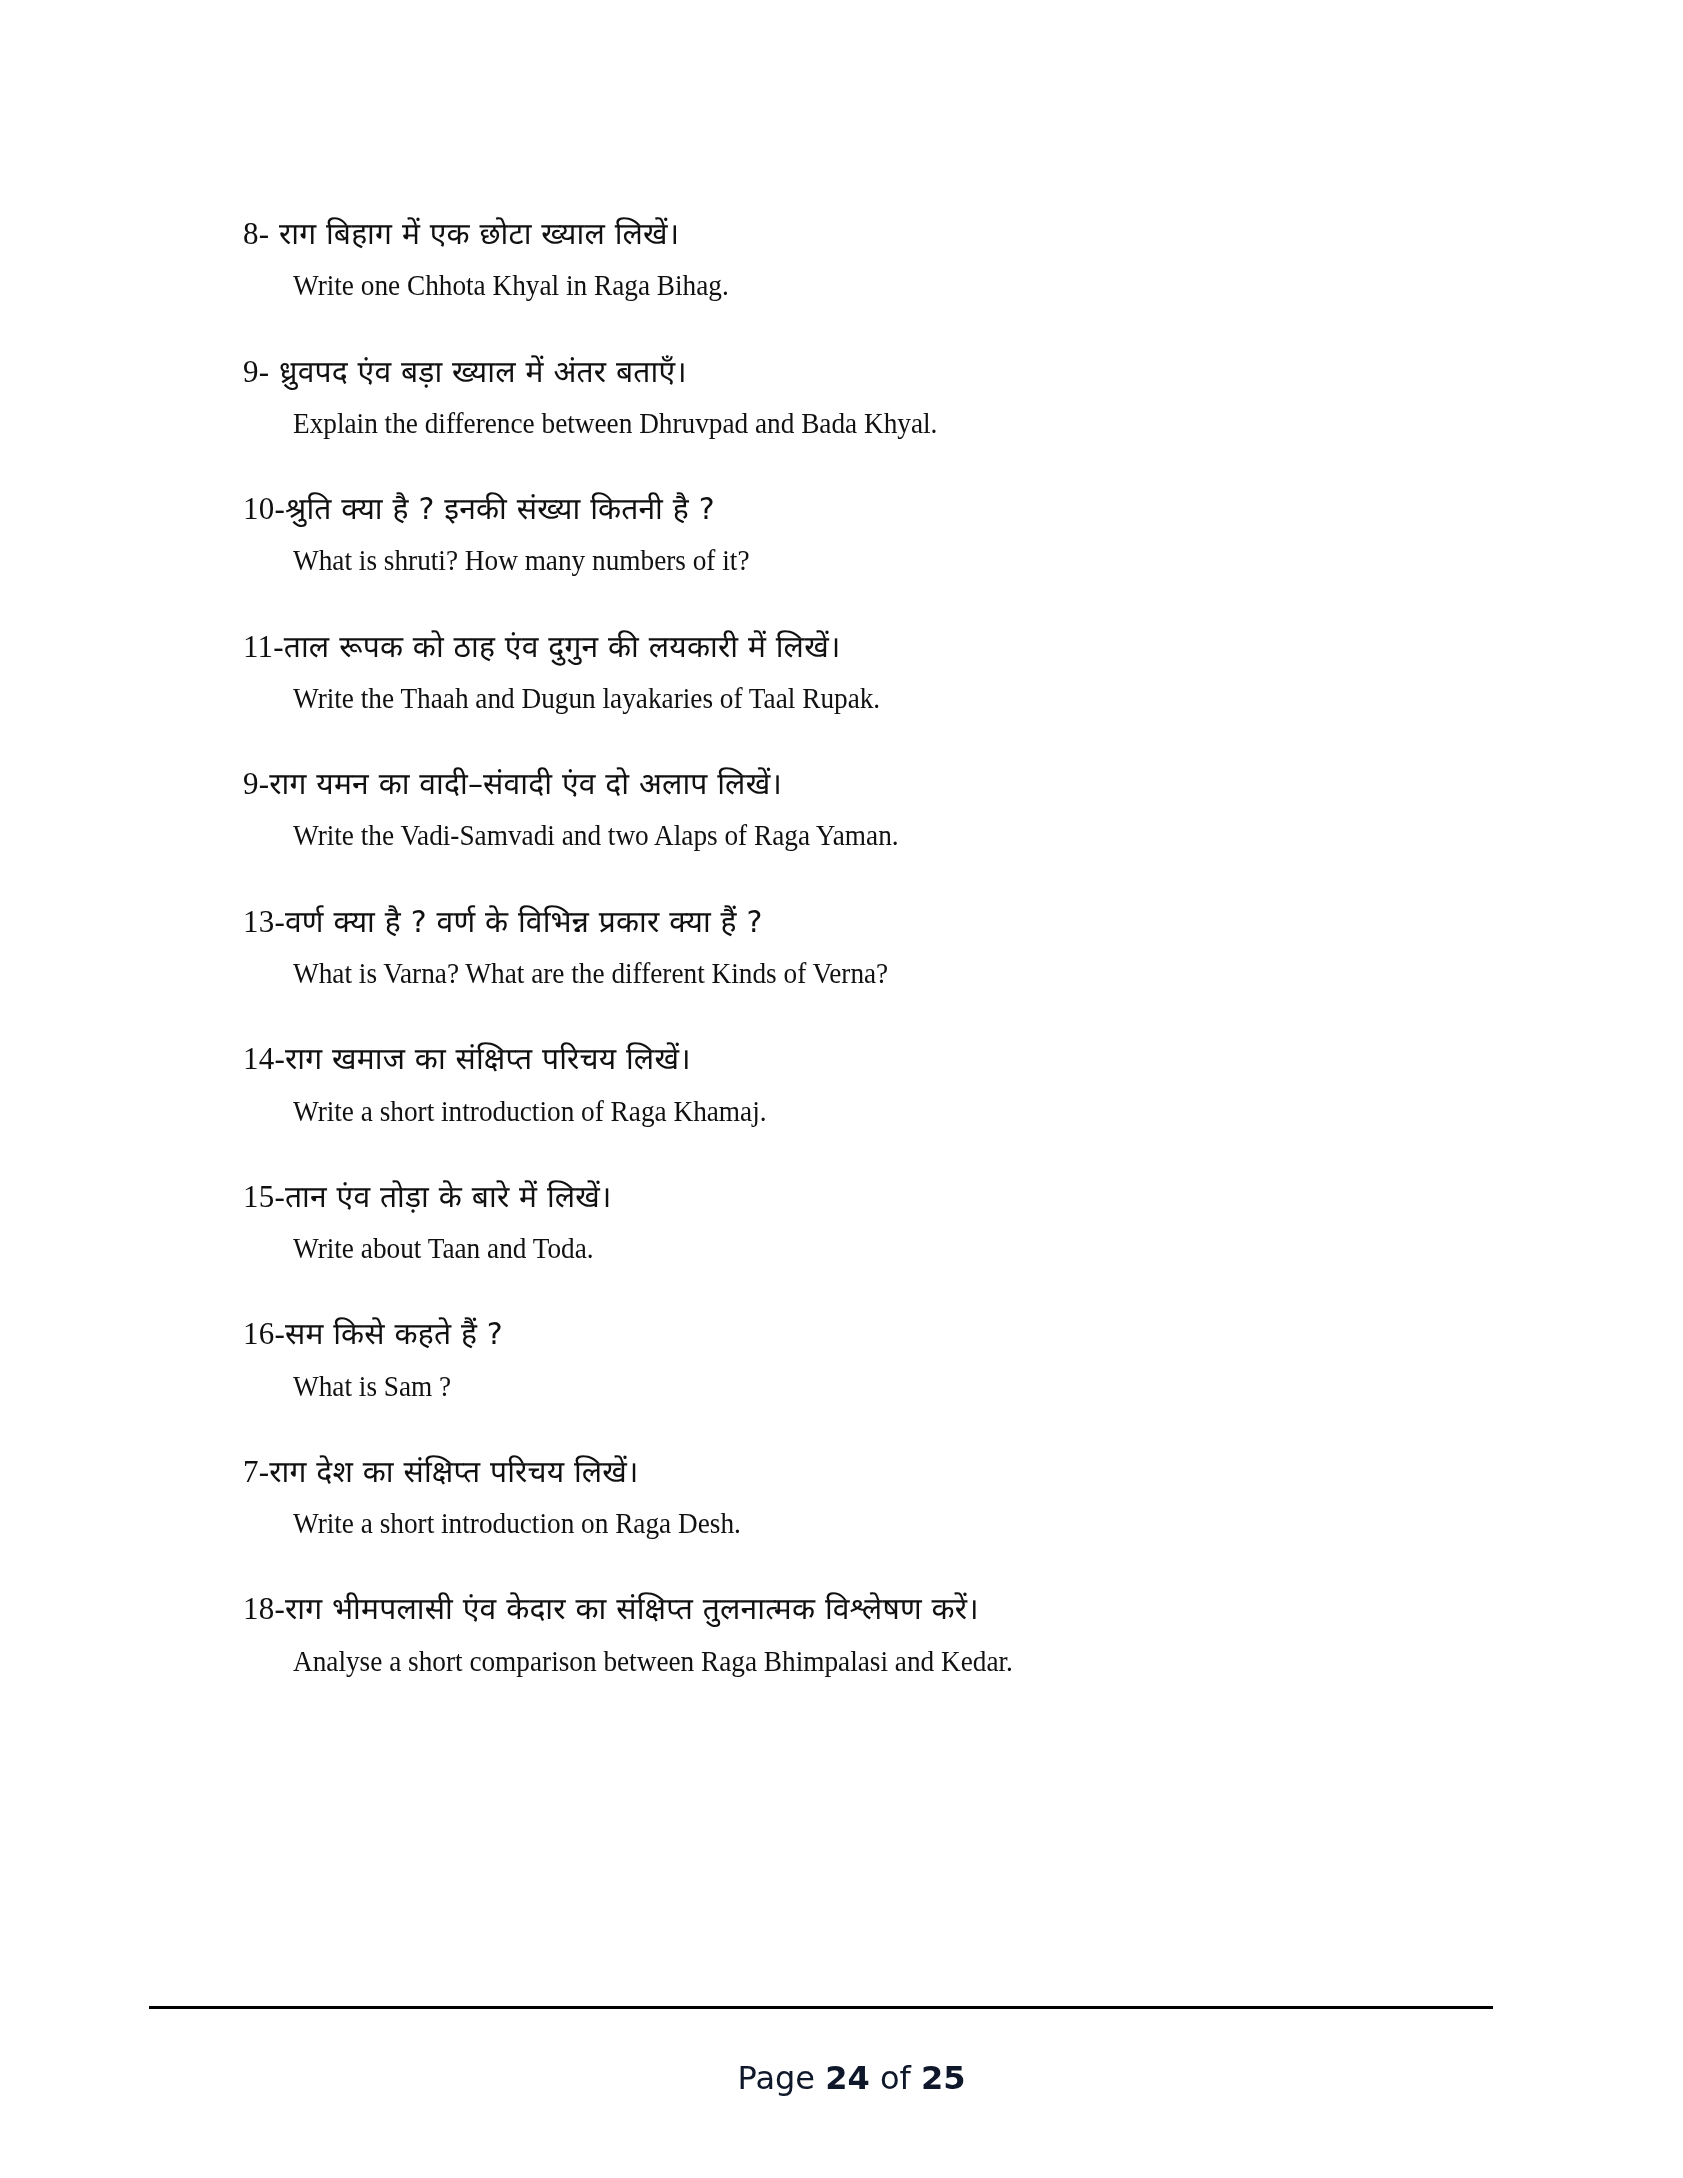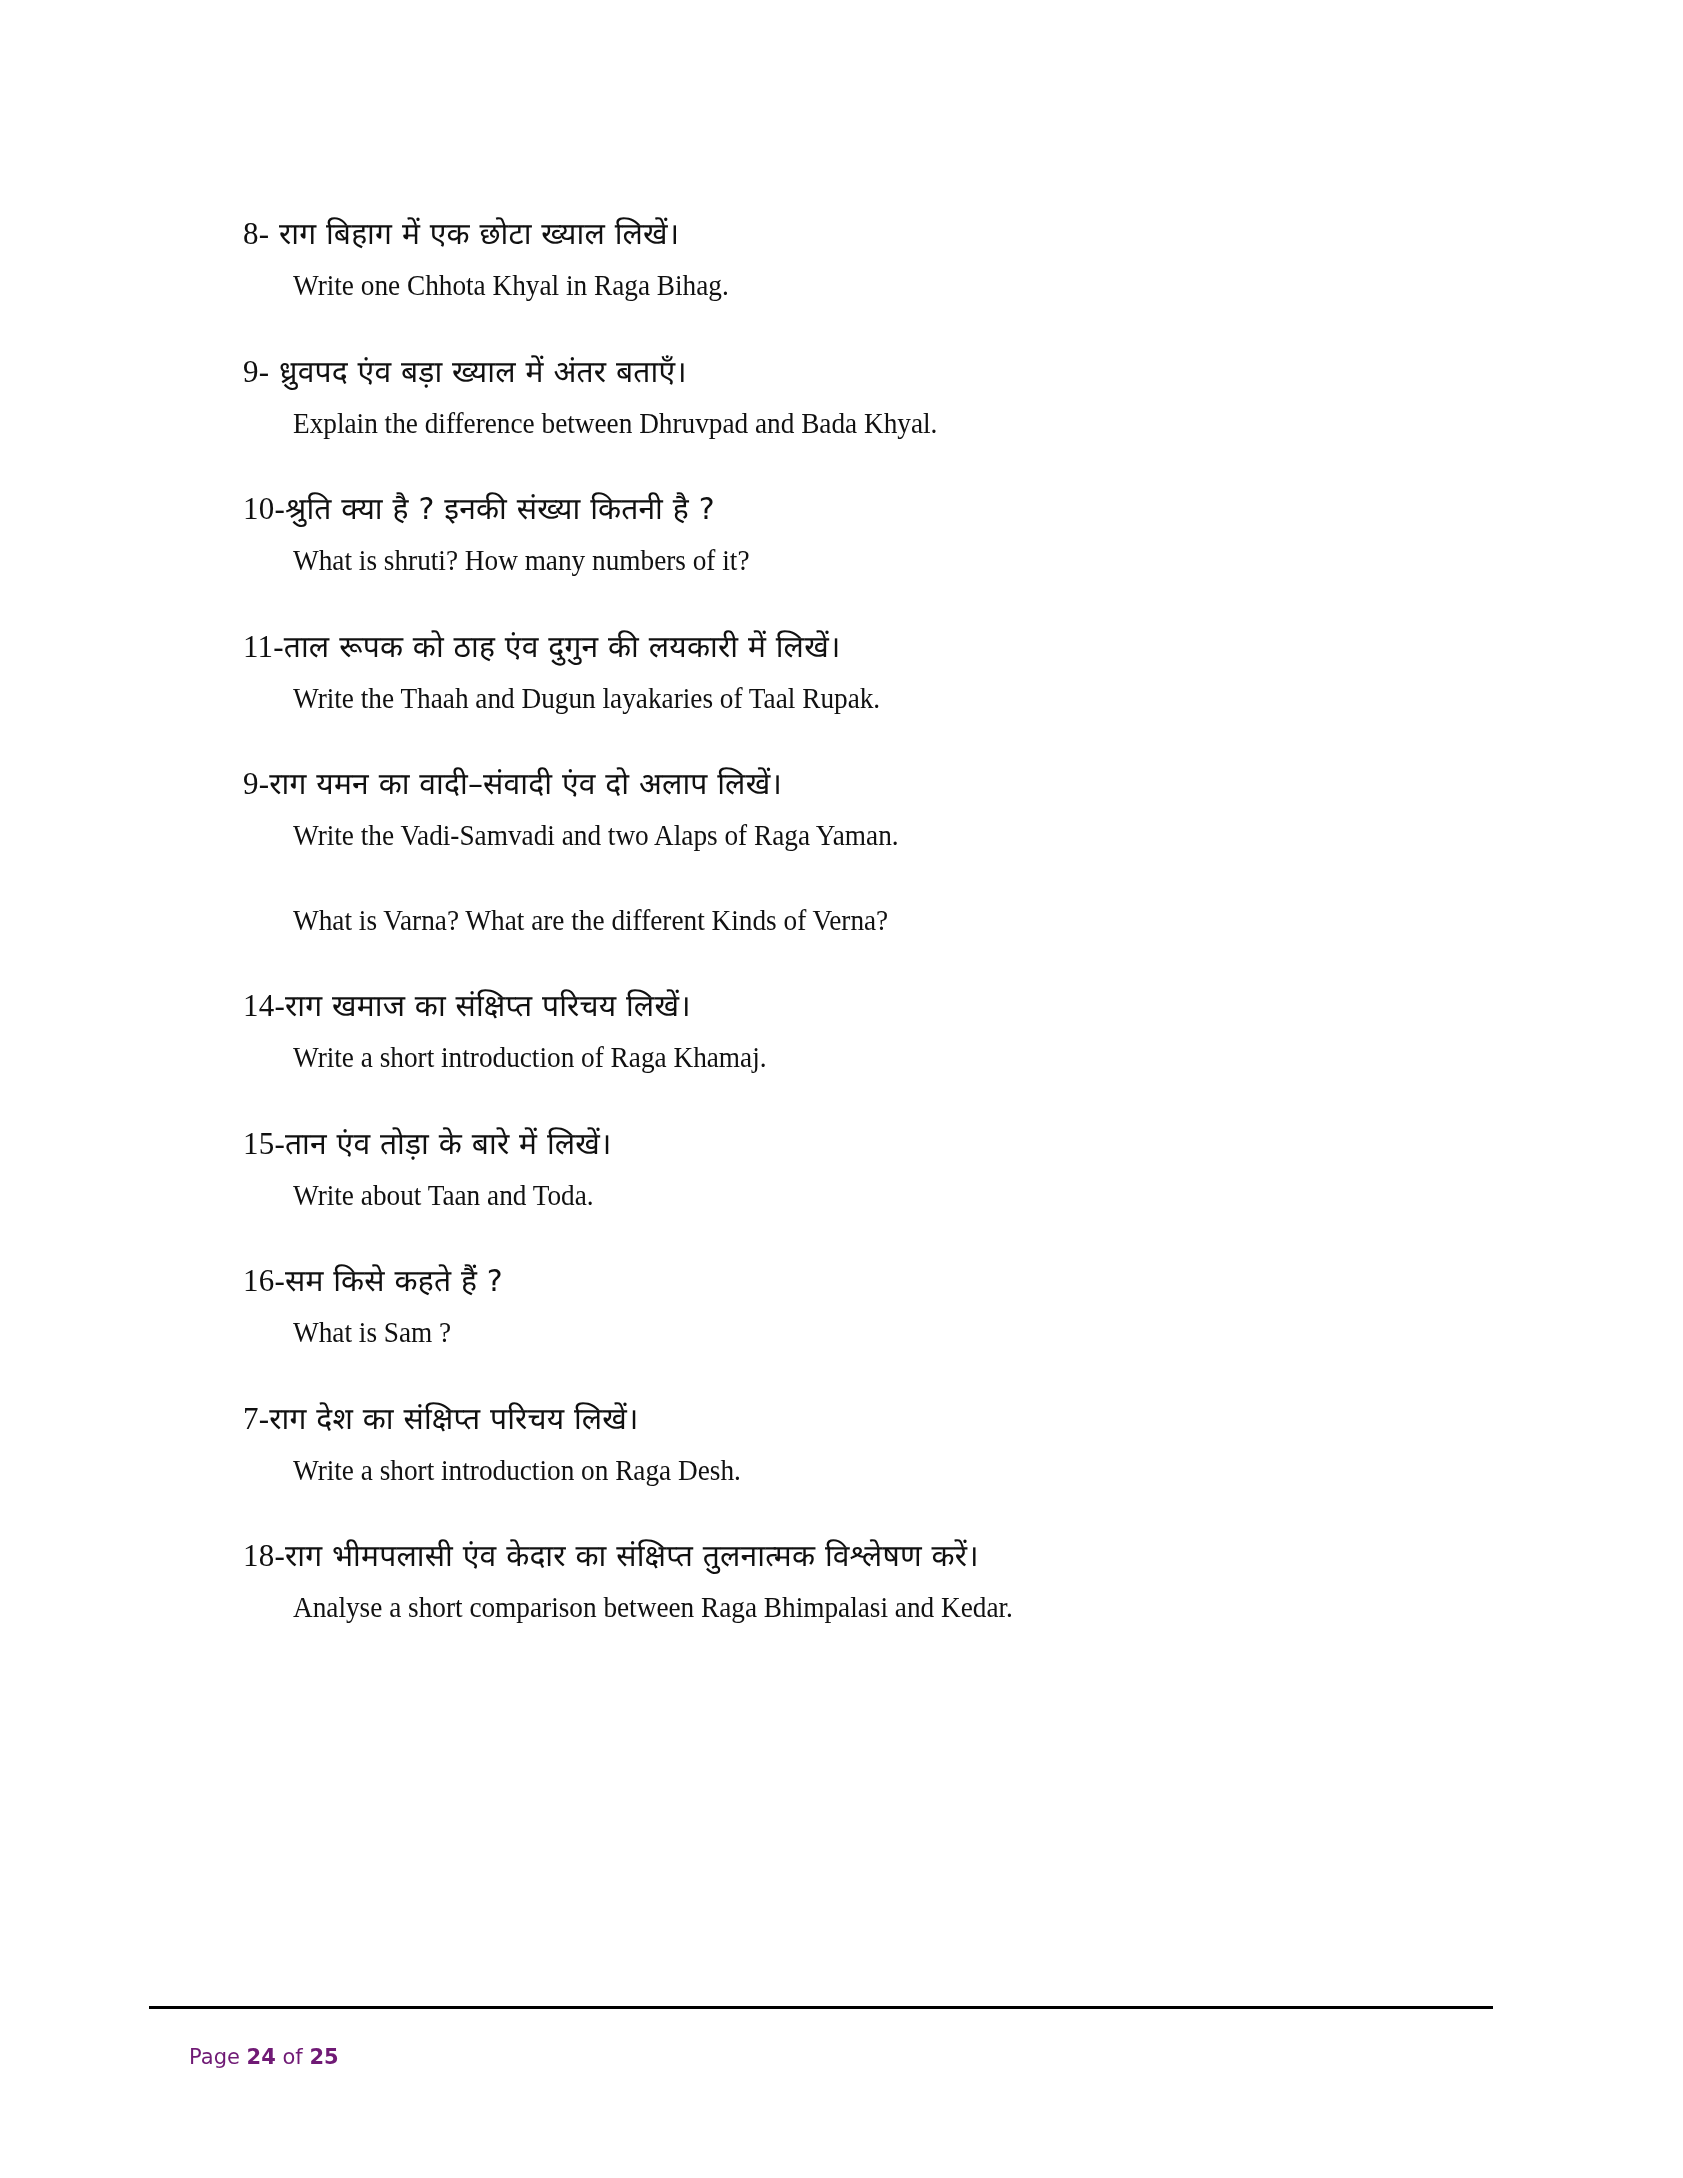--- a/index.html
+++ b/index.html
@@ -66,24 +66,24 @@
   }
 
   #footer-rule {
     width: 100%;
     height: 3px;
     background: #000000;
   }
 
   #footer-text {
     margin-top: 12px;
-    text-align: left;
+    text-align: center;
     font-family: "DejaVu Sans", sans-serif;
-    font-size: 21px;
-    color: #701a75;
+    font-size: 32px;
+    color: #0f172a;
     white-space: pre;
   }
 
   #footer-text b {
     font-weight: bold;
   }
 </style>
 </head>
 <body>
 
@@ -104,20 +104,21 @@
       </div>
       <div class="qblock">
         <div class="q-hi"><span class="q-num">11-</span><span></span><span>ताल रूपक को ठाह एंव दुगुन की लयकारी में लिखें।</span></div>
         <div class="q-en">Write the Thaah and Dugun layakaries of Taal Rupak.</div>
       </div>
       <div class="qblock">
         <div class="q-hi"><span class="q-num">9-</span><span></span><span>राग यमन का वादी–संवादी एंव दो अलाप लिखें।</span></div>
         <div class="q-en">Write the Vadi-Samvadi and two Alaps of Raga Yaman.</div>
       </div>
       <div class="qblock">
+        <div class="q-hi"><span class="q-num">13-</span><span></span><span>वर्ण क्या है ? वर्ण के विभिन्न प्रकार क्या हैं ?</span></div>
         <div class="q-en">What is Varna? What are the different Kinds of Verna?</div>
       </div>
       <div class="qblock">
         <div class="q-hi"><span class="q-num">14-</span><span></span><span>राग खमाज का संक्षिप्त परिचय लिखें।</span></div>
         <div class="q-en">Write a short introduction of Raga Khamaj.</div>
       </div>
       <div class="qblock">
         <div class="q-hi"><span class="q-num">15-</span><span></span><span>तान एंव तोड़ा के बारे में लिखें।</span></div>
         <div class="q-en">Write about Taan and Toda.</div>
       </div>

